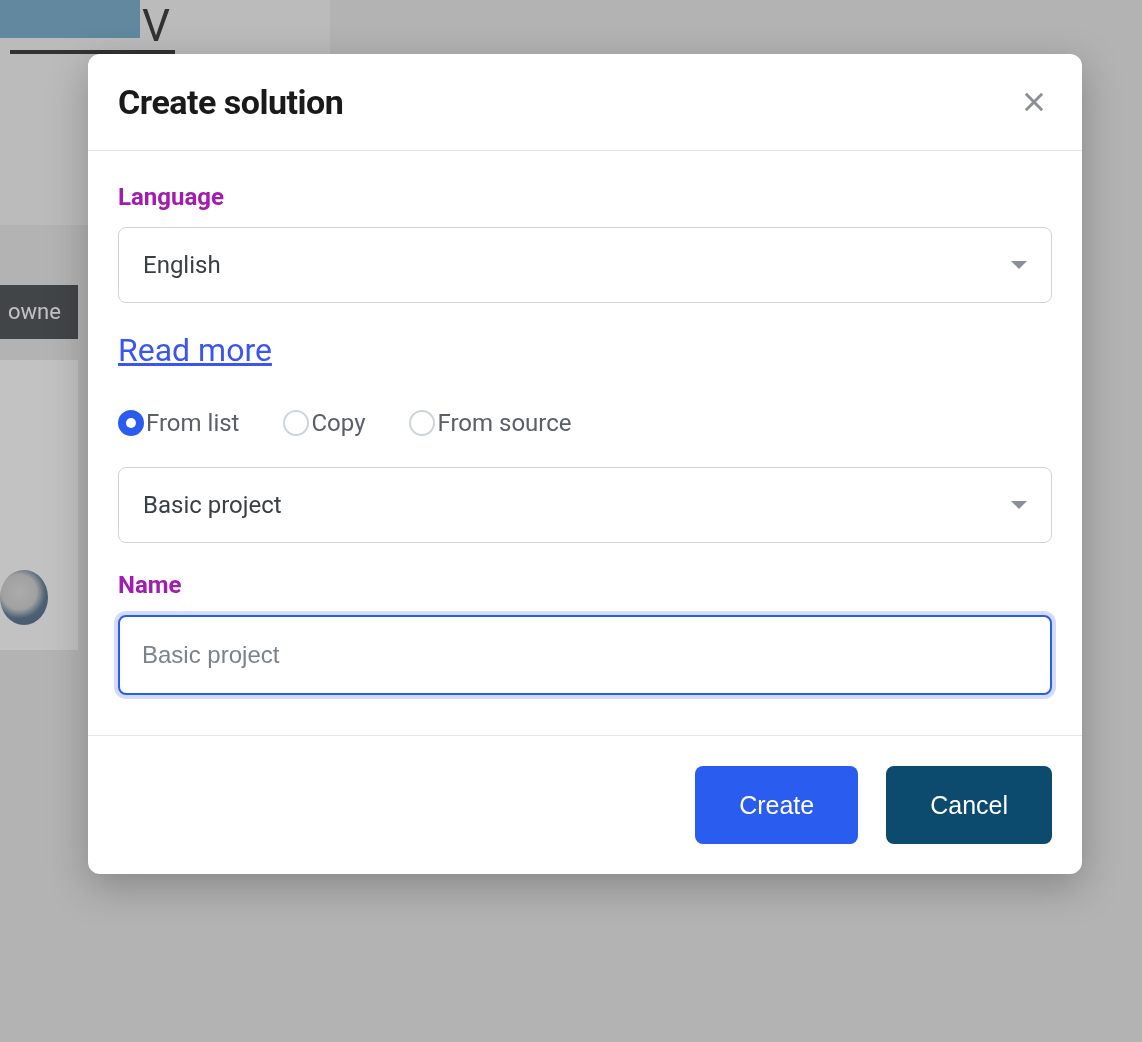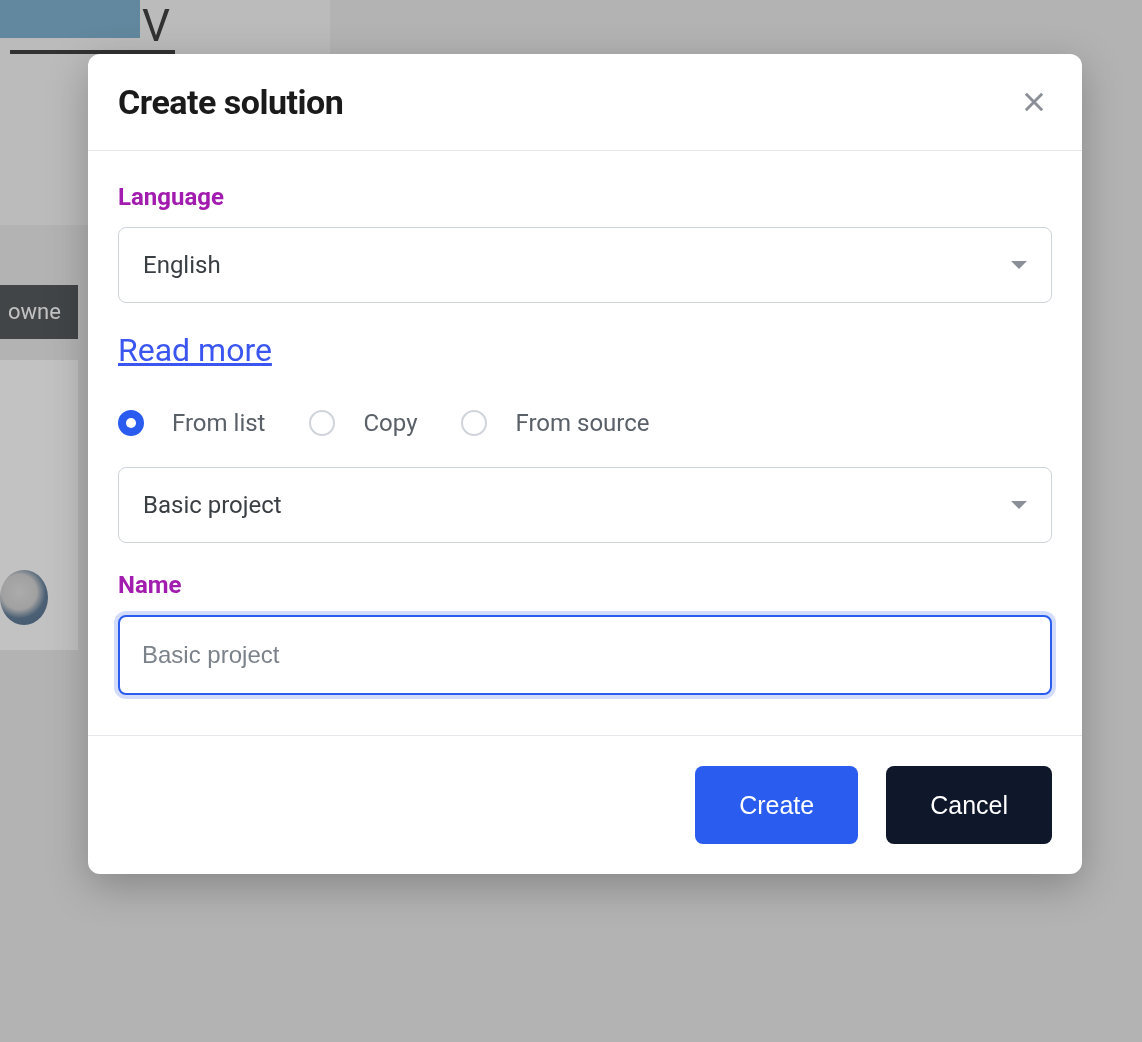--- a/index.html
+++ b/index.html
@@ -135,21 +135,21 @@
     .template-section { margin-top: 40px; }
     .radio-row {
       display: flex;
       gap: 44px;
       align-items: center;
       margin-bottom: 30px;
     }
     .radio-item {
       display: flex;
       align-items: center;
-      gap: 28px;
+      gap: 2px;
       cursor: pointer;
     }
     .radio {
       width: 26px; height: 26px;
       border-radius: 50%;
       border: 2px solid #cfd4da;
       display: flex; align-items: center; justify-content: center;
     }
     .radio.checked {
       border-color: #2b5cf0;
@@ -188,21 +188,21 @@
     .btn {
       height: 78px;
       padding: 0 44px;
       border: none;
       border-radius: 8px;
       font-size: 25px;
       font-weight: 500;
       cursor: pointer;
     }
     .btn-primary { background: #2b5cf0; color: #fff; }
-    .btn-secondary { background: #0f172a; color: #fff; text-align: center; }
+    .btn-secondary { background: #0c4a6e; color: #fff; text-align: center; }
   </style>
 </head>
 <body>
 
 <div class="bg-top"></div>
 <div class="bg-logo"></div>
 <div class="bg-logo-under"></div>
 <div class="bg-v">V</div>
 <div class="bg-tab"><span>owne</span></div>
 <div class="bg-card"></div>

